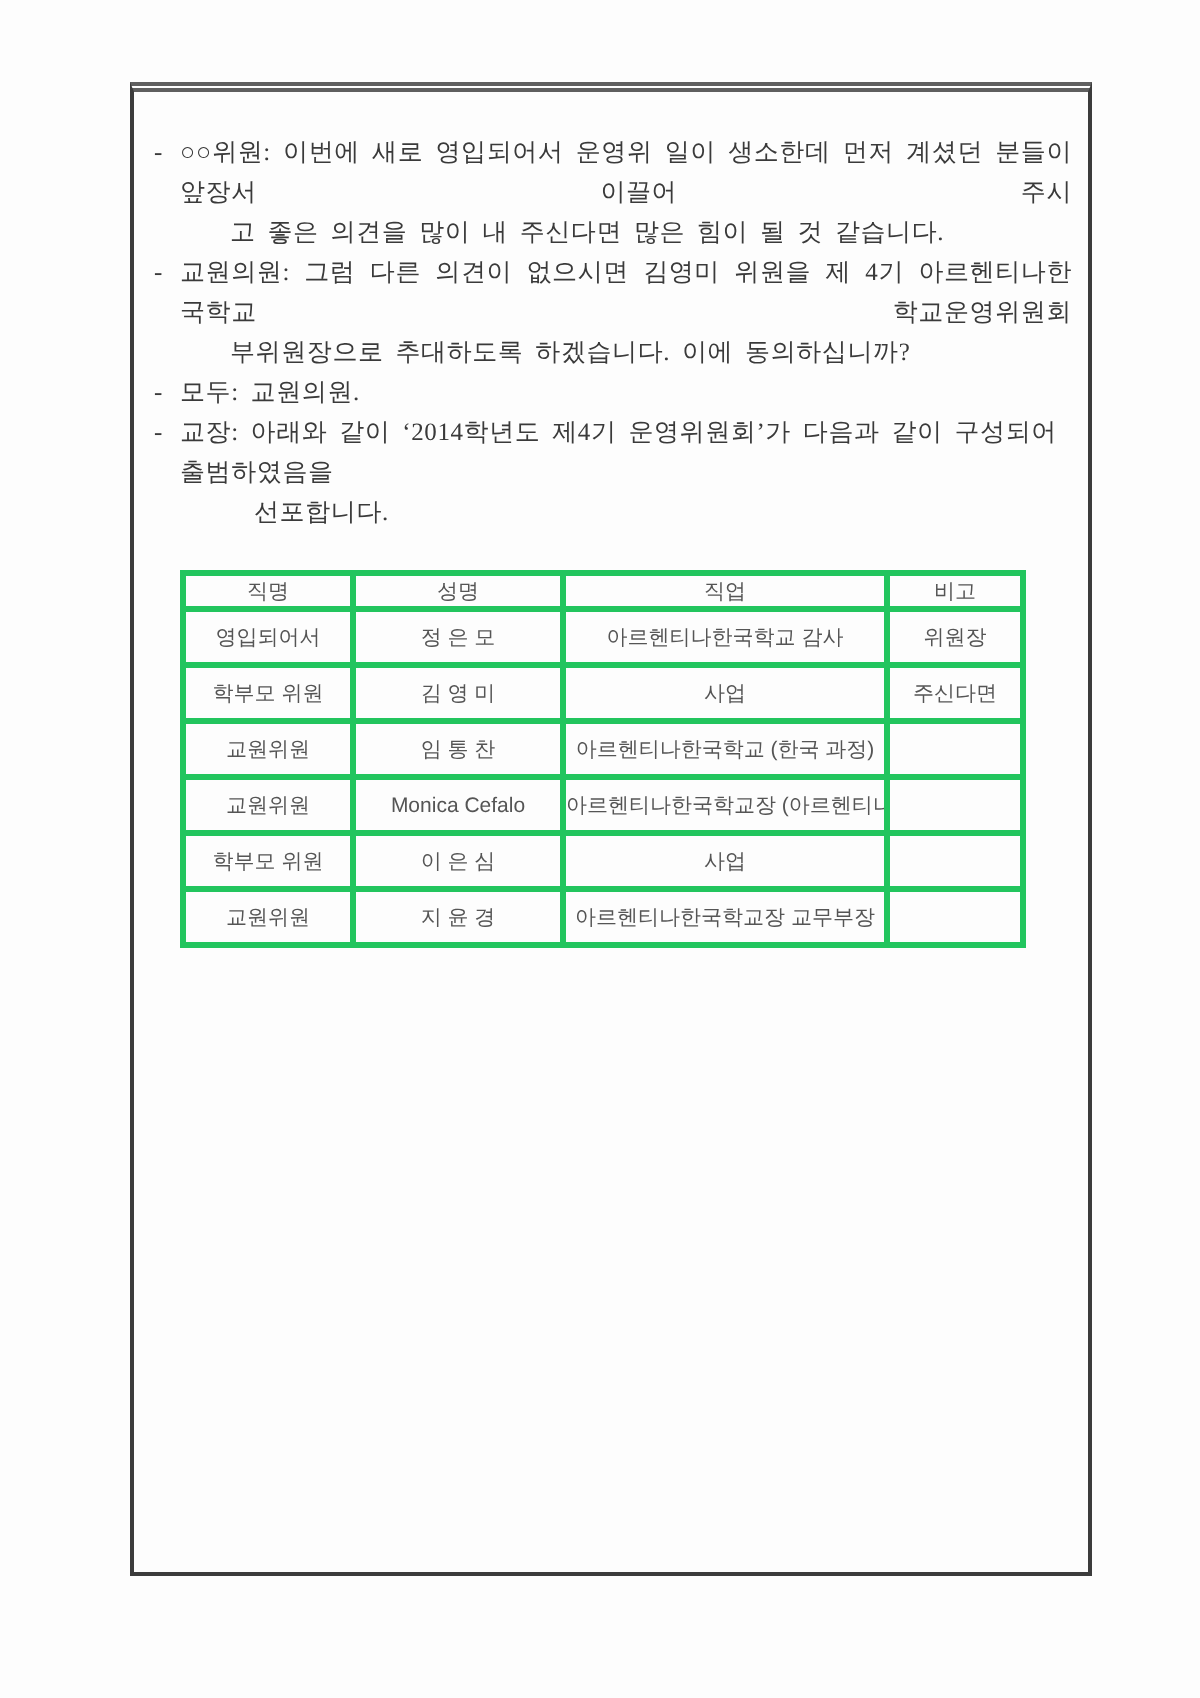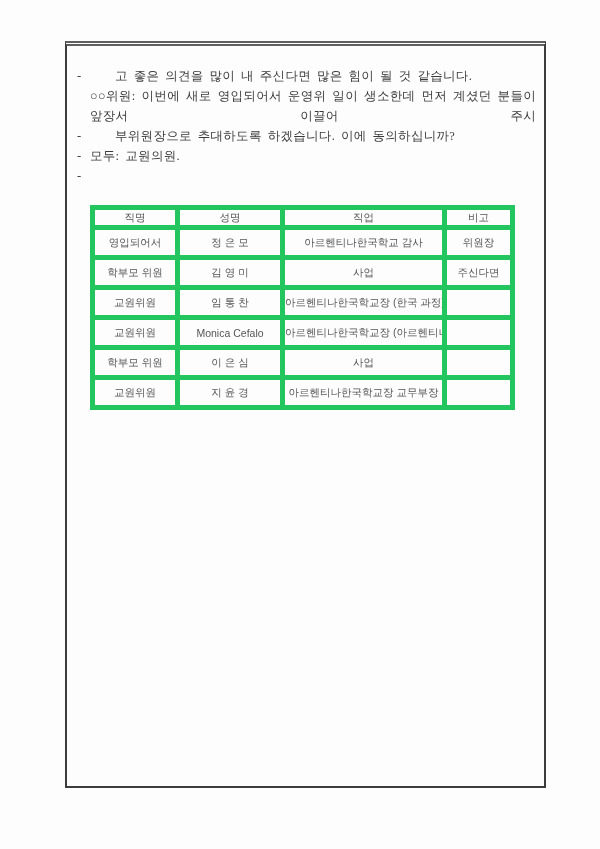--- a/index.html
+++ b/index.html
@@ -40,61 +40,64 @@
   .tbl-wrap{margin-top:19px;margin-left:13px;}
   table{
     border-collapse:collapse;
     width:420px;
     table-layout:fixed;
     font-family:"Liberation Sans", sans-serif;
     font-size:10.5px;
     color:#555555;
   }
   th,td{
-    border:5px solid #22c55e;
+    border:3px solid #22c55e;
     text-align:center;
     vertical-align:middle;
     font-weight:normal;
     padding:0;
     overflow:hidden;
     white-space:nowrap;
   }
   thead th{height:15px;}
   tbody td{height:25px;}
 </style>
 </head>
 <body>
 
 <div class="border-box">
 
   <div class="para">
     <span class="dash">-</span>
     <div class="ptext">
+      <div class="line justify">○○위원: 이번에 새로 영입되어서 운영위 일이 생소한데 먼저 계셨던 분들이 앞장서 이끌어 주시</div>
       <div class="line cont-a">고 좋은 의견을 많이 내 주신다면 많은 힘이 될 것 같습니다.</div>
-      <div class="line justify">○○위원: 이번에 새로 영입되어서 운영위 일이 생소한데 먼저 계셨던 분들이 앞장서 이끌어 주시</div>
     </div>
   </div>
 
   <div class="para">
     <span class="dash">-</span>
     <div class="ptext">
+      <div class="line justify">교원의원: 그럼 다른 의견이 없으시면 김영미 위원을 제 4기 아르헨티나한국학교 학교운영위원회</div>
       <div class="line cont-a">부위원장으로 추대하도록 하겠습니다. 이에 동의하십니까?</div>
     </div>
   </div>
 
   <div class="para">
     <span class="dash">-</span>
     <div class="ptext">
       <div class="line">모두: 교원의원.</div>
     </div>
   </div>
 
   <div class="para">
     <span class="dash">-</span>
     <div class="ptext">
+      <div class="line">교장: 아래와 같이 ‘2014학년도 제4기 운영위원회’가 다음과 같이 구성되어 출범하였음을</div>
+      <div class="line cont-b">선포합니다.</div>
     </div>
   </div>
 
   <div class="tbl-wrap">
     <table>
       <colgroup>
         <col style="width:85px">
         <col style="width:105px">
         <col style="width:162px">
         <col style="width:68px">
@@ -116,21 +119,21 @@
         </tr>
         <tr>
           <td>학부모 위원</td>
           <td>김 영 미</td>
           <td>사업</td>
           <td>주신다면</td>
         </tr>
         <tr>
           <td>교원위원</td>
           <td>임 통 찬</td>
-          <td>아르헨티나한국학교장 (한국 과정)</td>
+          <td>아르헨티나한국학교 (한국 과정)</td>
           <td></td>
         </tr>
         <tr>
           <td>교원위원</td>
           <td>Monica Cefalo</td>
           <td>아르헨티나한국학교장 (아르헨티나 과정)</td>
           <td></td>
         </tr>
         <tr>
           <td>학부모 위원</td>

